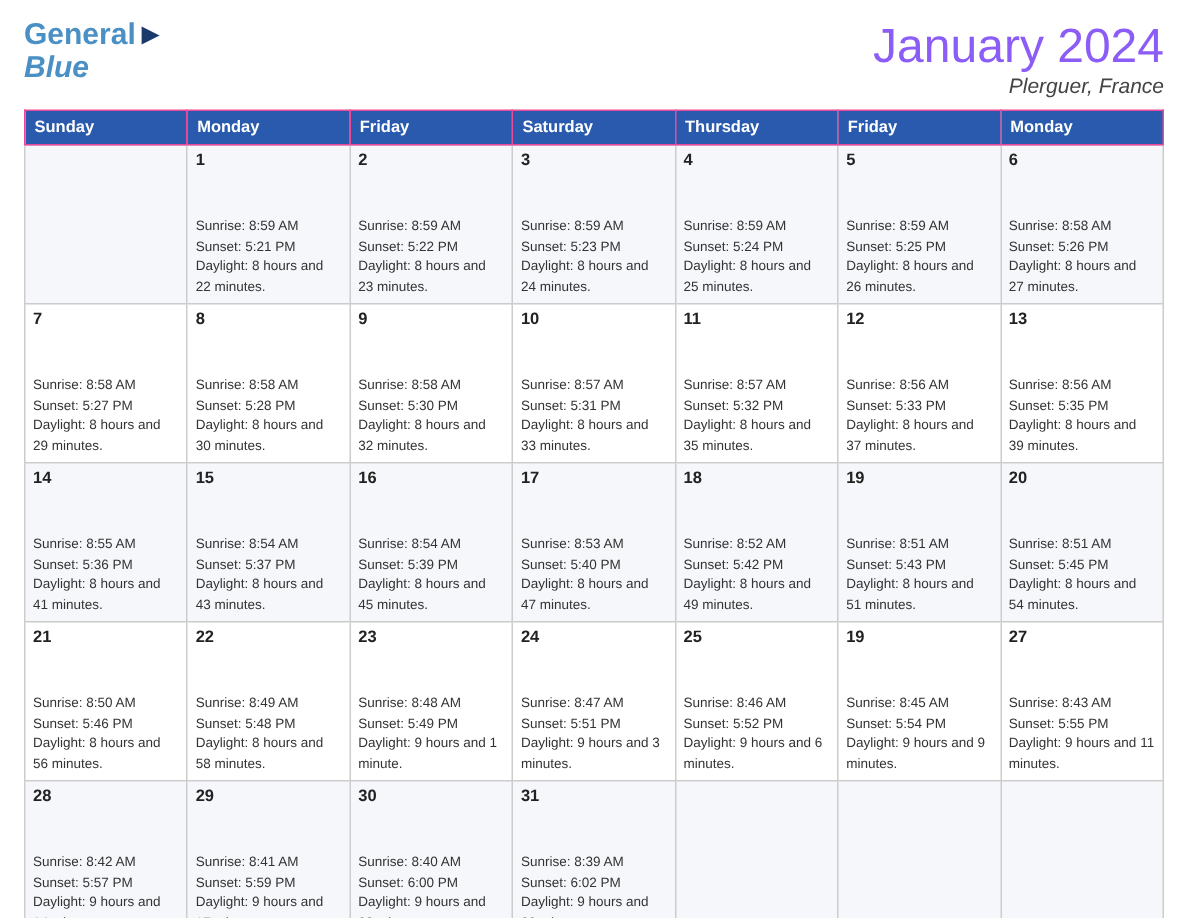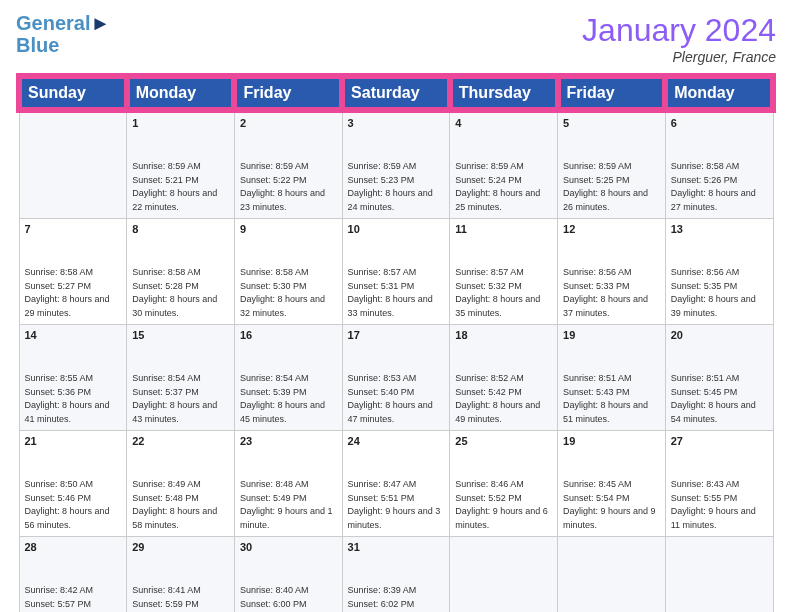--- a/index.html
+++ b/index.html
@@ -54,25 +54,25 @@
       font-style: italic;
     }
     .calendar {
       width: 100%;
       border-collapse: collapse;
       table-layout: fixed;
     }
     .calendar thead tr th {
       background: #2a5aad;
       color: #fff;
-      font-size: 16px;
+      font-size: 11px;
       font-weight: bold;
       padding: 5px 6px;
       text-align: left;
-      border: 6px solid #ec4899;
+      border: 1px solid #ec4899;
     }
     .calendar tbody tr td {
       border: 1px solid #ccc;
       vertical-align: top;
       padding: 4px 5px;
       font-size: 9.5px;
       color: #222;
       height: 82px;
     }
     .calendar tbody tr:nth-child(odd) td {
@@ -98,21 +98,21 @@
 <body>
 
 <div class="page">
   <div class="header">
     <div class="logo">
       <div class="logo-row">
         <div>
           <div class="logo-text">
             <span>General</span>►
           </div>
-          <div class="logo-text" style="color:#4a90c4;">Blue</div>
+          <div class="logo-text" style="color:#4a90c4;font-style:italic;">Blue</div>
         </div>
       </div>
     </div>
     <div class="title-block">
       <div class="month-title">January 2024</div>
       <div class="location">Plerguer, France</div>
     </div>
   </div>
 
   <table class="calendar">

